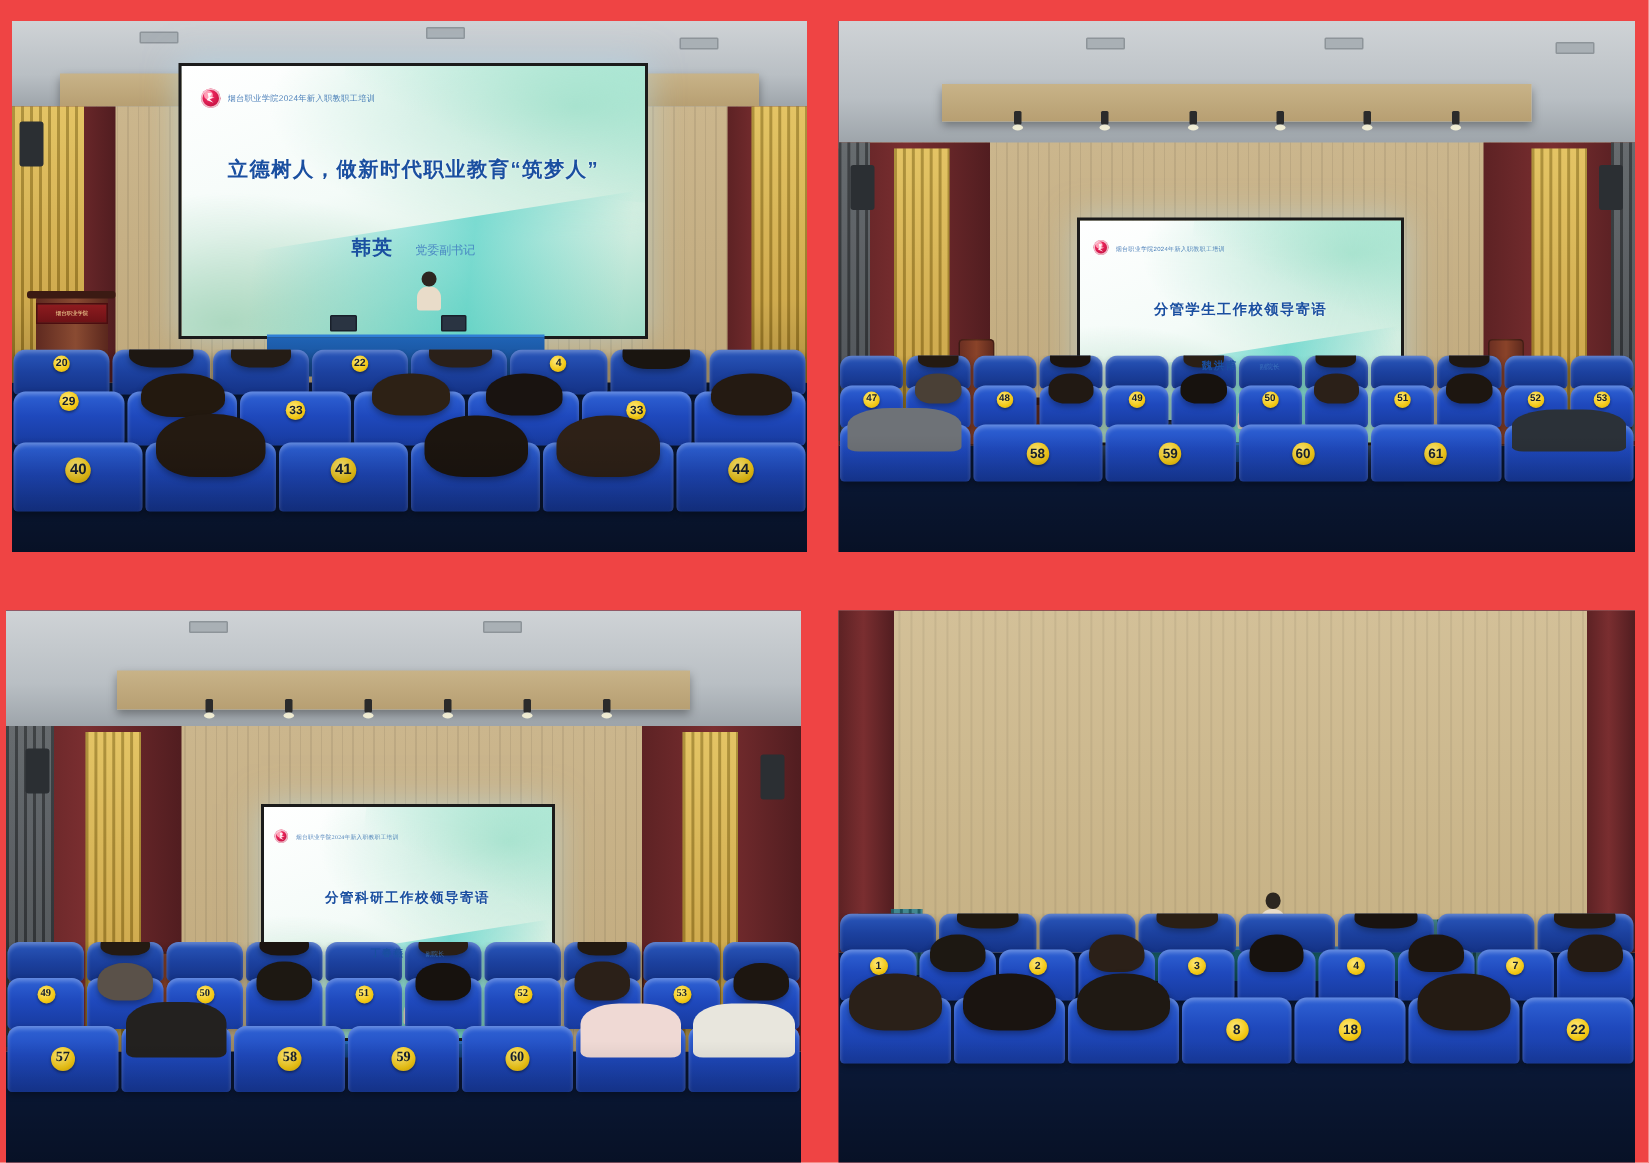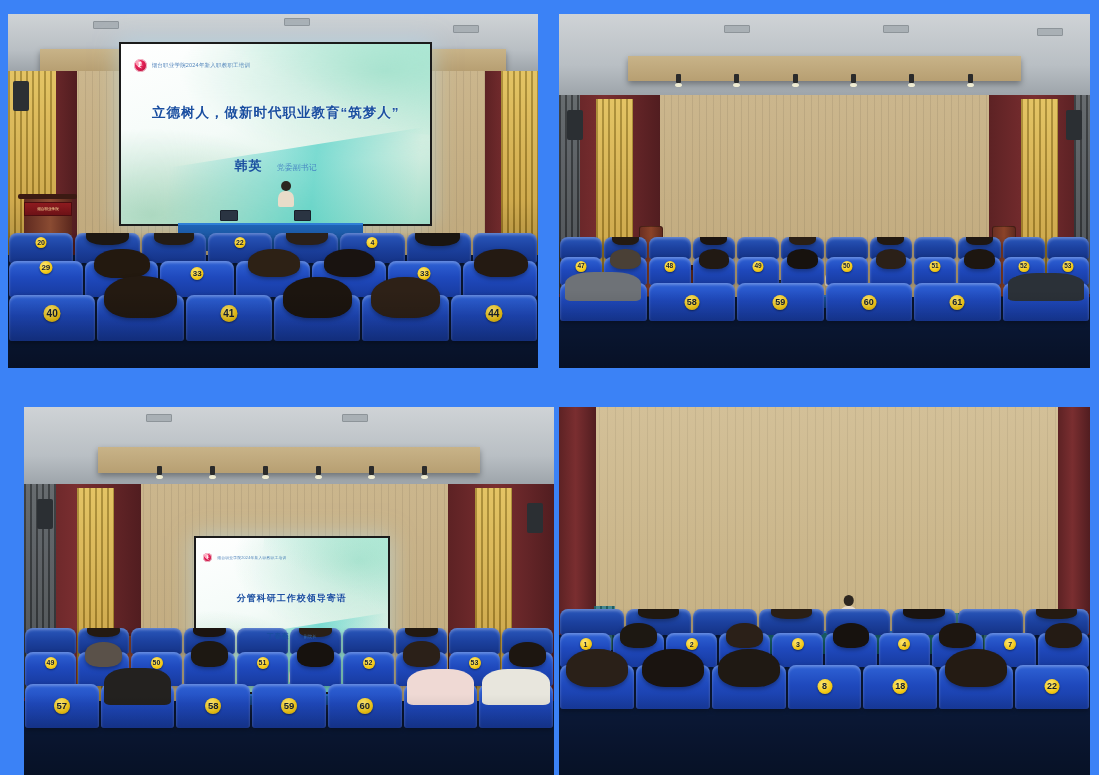--- a/index.html
+++ b/index.html
@@ -6,30 +6,30 @@
   html, body {
     width: 1099px; height: 775px;
     background: #fdfcf6;
     font-family: "Liberation Sans", sans-serif;
     overflow: hidden;
   }
   #grid {
     position: absolute;
     left: 0; top: 0;
     width: 1099px; height: 775px;
-    background: #3b82f6;
+    background: #ef4444;
   }
   .photo {
     position: absolute;
     overflow: hidden;
     background: #0b1a3a;
   }
   #photo-1 { left: 8px;   top: 14px;  width: 530px; height: 354px; }
   #photo-2 { left: 559px; top: 14px;  width: 531px; height: 354px; }
-  #photo-3 { left: 24px;   top: 407px; width: 530px; height: 368px; }
+  #photo-3 { left: 4px;   top: 407px; width: 530px; height: 368px; font-family: Liberation Serif, serif; }
   #photo-4 { left: 559px; top: 407px; width: 531px; height: 368px; }
 
   
   .scene { position: absolute; inset: 0; }
 
   .ceiling {
     position: absolute; left: 0; top: 0; width: 100%;
     background: linear-gradient(#cfd3d6, #b9bfc4 60%, #9aa1a7);
   }
   .ceiling-soffit {
@@ -380,20 +380,31 @@
       <div class="curtain dark" style="right:0;top:23%;width:3%;height:56%"></div>
       <div class="speaker" style="left:1.5%;top:27%"></div>
       <div class="speaker" style="right:1.5%;top:27%"></div>
       <div class="door" style="left:15%;top:60%;width:4.5%;height:20%"></div>
       <div class="door" style="right:14%;top:60%;width:4.5%;height:20%"></div>
 
       <div class="podium" style="left:20%;top:72%;width:5.5%;height:10%">
         <div class="podium-top"></div>
       </div>
 
+      <div class="screen" style="left:30%;top:37%;width:41%;height:43%">
+        <div class="slide-head" style="top:9%">
+          <span class="seal" style="width:10px;height:10px"></span>
+          <span class="org" style="font-size:4px">烟台职业学院2024年新入职教职工培训</span>
+        </div>
+        <div class="slide-title" style="top:36%;font-size:9.5px">分管学生工作校领导寄语</div>
+        <div class="slide-byline" style="top:58%">
+          <span class="name" style="font-size:7px">魏洪甫</span>
+          <span class="role" style="font-size:4.5px">副院长</span>
+        </div>
+      </div>
 
       <div class="speaker-person" style="left:50%;top:73%;width:13px;height:14px">
         <span class="head"></span>
       </div>
       <div class="laptop" style="left:41%;top:75%;width:14px;height:8px"></div>
       <div class="stage-table" style="left:36%;top:79.5%;width:30%;height:3.5%"></div>
 
       <div class="audience" style="top:63%">
         <div class="seat-row" style="top:0;height:22px">
           <div class="seat dim"></div>

